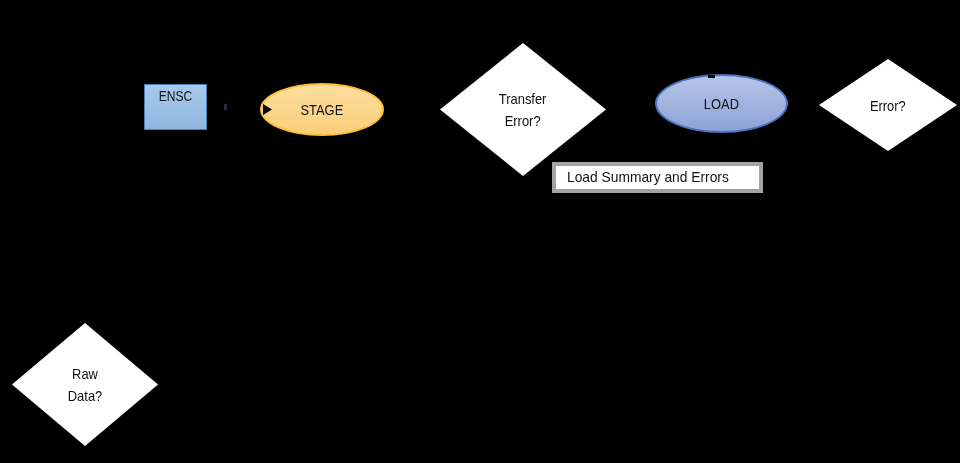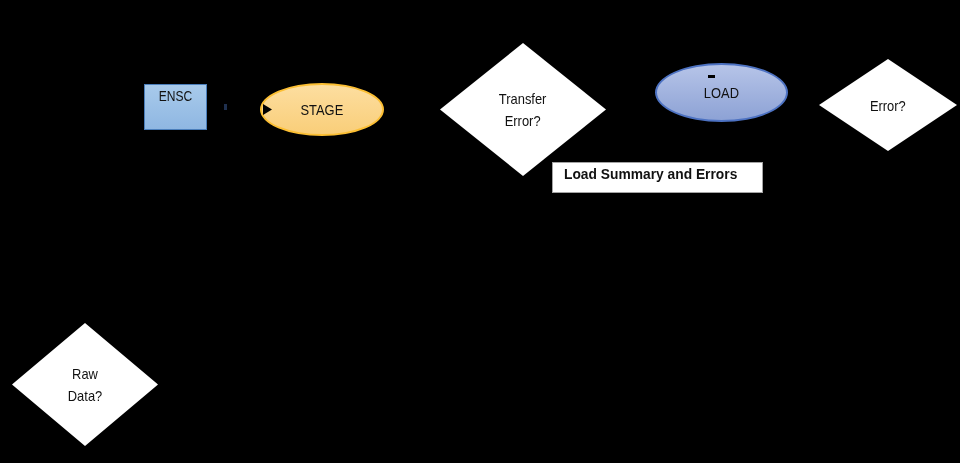--- a/index.html
+++ b/index.html
@@ -35,39 +35,38 @@
 
   
   #node-transfer-error {
     left: 440px; top: 43px; width: 166px; height: 133px;
     background: #FFFFFF;
     clip-path: polygon(50% 0, 100% 50%, 50% 100%, 0 50%);
   }
 
   
   #node-load {
-    left: 655px; top: 63px; width: 133px; height: 59px;
+    left: 655px; top: 74px; width: 133px; height: 59px;
     background: linear-gradient(180deg, #B6C4E8 0%, #8DA2D5 100%);
     border: 2px solid #4D72C2; border-radius: 50%;
   }
 
   
   #node-error {
     left: 819px; top: 59px; width: 138px; height: 92px;
     background: #FFFFFF;
     clip-path: polygon(50% 0, 100% 50%, 50% 100%, 0 50%);
   }
 
   
   #node-load-summary {
     left: 552px; top: 162px; width: 211px; height: 31px;
-    background: #FFFFFF; border: 1px solid #a3a3a3;
+    background: #FFFFFF; border: 4px solid #a3a3a3;
     align-items: flex-start; justify-content: flex-start;
     padding: 2px 0 0 11px;
-    font-weight: bold;
   }
   #node-load-summary .t { transform-origin: 0 50%; transform: scaleX(0.92); font-size: 15px; }
 
   
   #node-raw-data {
     left: 12px; top: 323px; width: 146px; height: 123px;
     background: #FFFFFF;
     clip-path: polygon(50% 0, 100% 50%, 50% 100%, 0 50%);
   }
 

